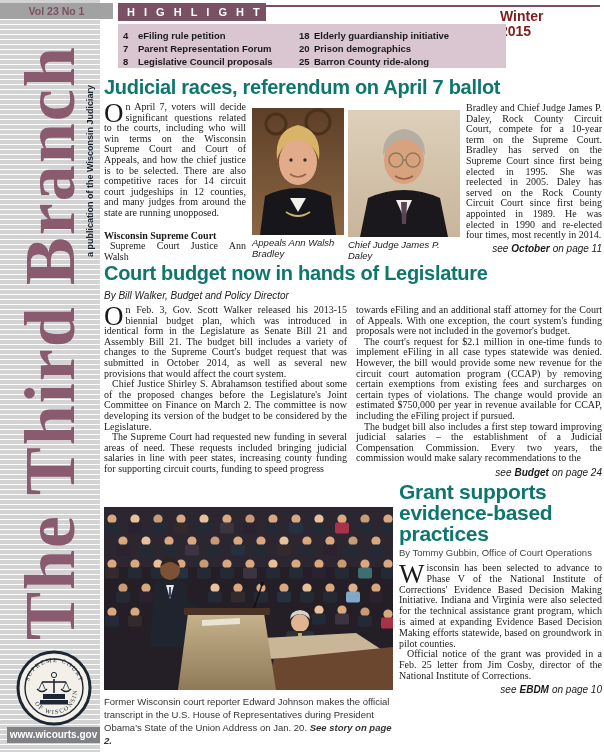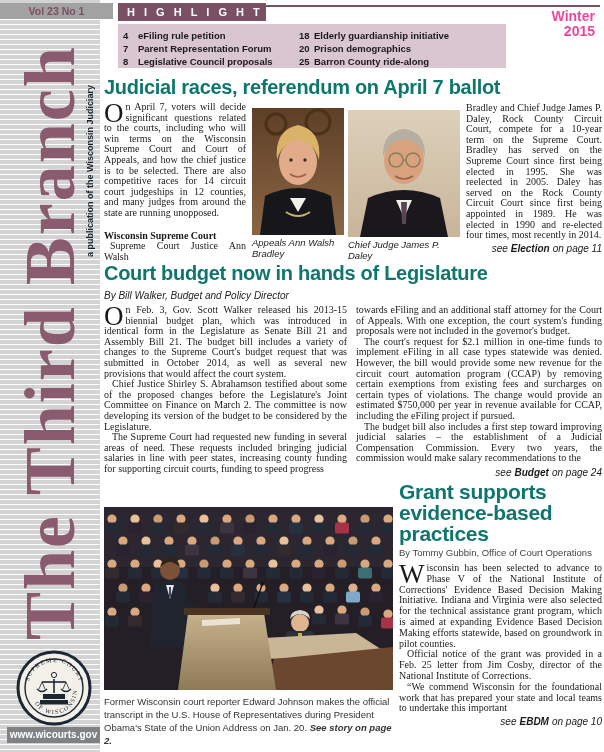--- a/index.html
+++ b/index.html
@@ -23,22 +23,22 @@
   .seal{position:absolute;left:15px;top:649px;width:78px;height:78px;z-index:3;}
   .site-bar{position:absolute;left:7px;top:727px;width:93px;height:16px;background:#7f8184;z-index:4;
     font-family:"Liberation Sans",sans-serif;font-weight:bold;font-size:10px;color:#fff;
     text-align:center;line-height:16px;}
 
   
   .top-rule{position:absolute;left:118px;top:5px;width:482px;height:2px;background:#7a5065;}
   .hl-banner{position:absolute;left:118px;top:3px;width:148px;height:18px;background:#7a5065;
     font-family:"Liberation Sans",sans-serif;font-weight:bold;font-size:11px;color:#fff;
     letter-spacing:3px;line-height:18px;padding-left:9px;box-sizing:border-box;}
-  .issue{position:absolute;left:500px;top:9px;width:100px;text-align:right;padding-right:5px;box-sizing:border-box;
-    font-family:"Liberation Sans",sans-serif;font-weight:bold;font-size:14px;color:#ec4899;line-height:15px;}
+  .issue{position:absolute;left:500px;top:9px;width:100px;text-align:left;padding-right:5px;box-sizing:border-box;
+    font-family:"Liberation Sans",sans-serif;font-weight:bold;font-size:14px;color:#7f1d1d;line-height:15px;}
   .hl-box{position:absolute;left:118px;top:24px;width:388px;height:44px;background:#d9c6d0;
     font-family:"Liberation Sans",sans-serif;font-weight:bold;font-size:9.5px;color:#1a1a1a;
     display:flex;padding:5px 0 0 5px;box-sizing:border-box;}
   .hl-col{width:176px;}
   .hl-col.second{width:200px;}
   .hl-item{display:flex;line-height:13px;}
   .hl-num{width:15px;flex:none;}
   .hl-label{flex:1;}
 
   
@@ -200,21 +200,21 @@
       <line x1="55" y1="50" x2="58" y2="50" stroke="#8a7a5a" stroke-width="1.4"></line>
       <path d="M47,66 Q56,72 65,66" fill="none" stroke="#96604a" stroke-width="1.6"></path>
     </svg>
   </div>
   <div class="caption" style="left:348px;top:240px;width:115px;">Chief Judge James P. Daley</div>
 
   <div class="bodycol" style="left:466px;top:103px;width:136px;">
     <p>Bradley and Chief Judge James P. Daley, Rock County Circuit Court, compete for a 10-year term on the Supreme Court. Bradley has served on the Supreme Court since first being elected in 1995. She was reelected in 2005. Daley has served on the Rock County Circuit Court since first being appointed in 1989. He was elected in 1990 and re-elected four times, most recently in 2014.</p>
   </div>
   <div class="jump see-abs" style="left:460px;top:243px;width:142px;">
-    <span>see</span><span class="kw">Election</span><span>on page 11</span>
+    <span>see</span><span class="kw">October</span><span>on page 11</span>
   </div>
 
   <div class="headline" style="left:104px;top:263px;width:498px;">Court budget now in hands of Legislature</div>
   <div class="byline" style="position:absolute;left:104px;top:290px;">By Bill Walker, Budget and Policy Director</div>
 
   <div class="bodycol" style="left:104px;top:305px;width:243px;">
     <p><span class="dropcap">O</span><span>n Feb. 3, Gov. Scott Walker released his 2013-15 biennial budget plan, which was introduced in identical form in the Legislature as Senate Bill 21 and Assembly Bill 21. The budget bill includes a variety of changes to the Supreme Court's budget request that was submitted in October 2014, as well as several new provisions that would affect the court system.</span></p>
     <p class="ind">Chief Justice Shirley S. Abrahamson testified about some of the proposed changes before the Legislature's Joint Committee on Finance on March 2. The committee is now developing its version of the budget to be considered by the Legislature.</p>
     <p class="ind">The Supreme Court had requested new funding in several areas of need. These requests included bringing judicial salaries in line with peer states, increasing county funding for supporting circuit courts, funding to speed progress</p>
   </div>
@@ -328,20 +328,19 @@
   <div class="sotu-caption">
     <span>Former Wisconsin court reporter Edward Johnson makes the official transcript in the U.S. House of Representatives during President Obama's State of the Union Address on Jan. 20. </span><span class="bi">See story on page 2.</span>
   </div>
 
   <div class="grant">
     <div class="g-head">Grant supports evidence-based practices</div>
     <div class="byline">By Tommy Gubbin, Office of Court Operations</div>
     <div class="g-body">
       <p><span class="dropcap">W</span><span>isconsin has been selected to advance to Phase V of the National Institute of Corrections' Evidence Based Decision Making Initiative.  Indiana and Virginia were also selected for the technical assistance grant program, which is aimed at expanding Evidence Based Decision Making efforts statewide, based on groundwork in pilot counties.</span></p>
       <p class="ind">Official notice of the grant was provided in a Feb. 25 letter from Jim Cosby, director of the National Institute of Corrections.</p>
-      <p class="ind">“We commend Wisconsin for the foundational work that has prepared your state and local teams to undertake this important</p>
     </div>
     <div class="jump">
       <span>see</span><span class="kw">EBDM</span><span>on page 10</span>
     </div>
   </div>
 
 </div>
 
 </body></html>

